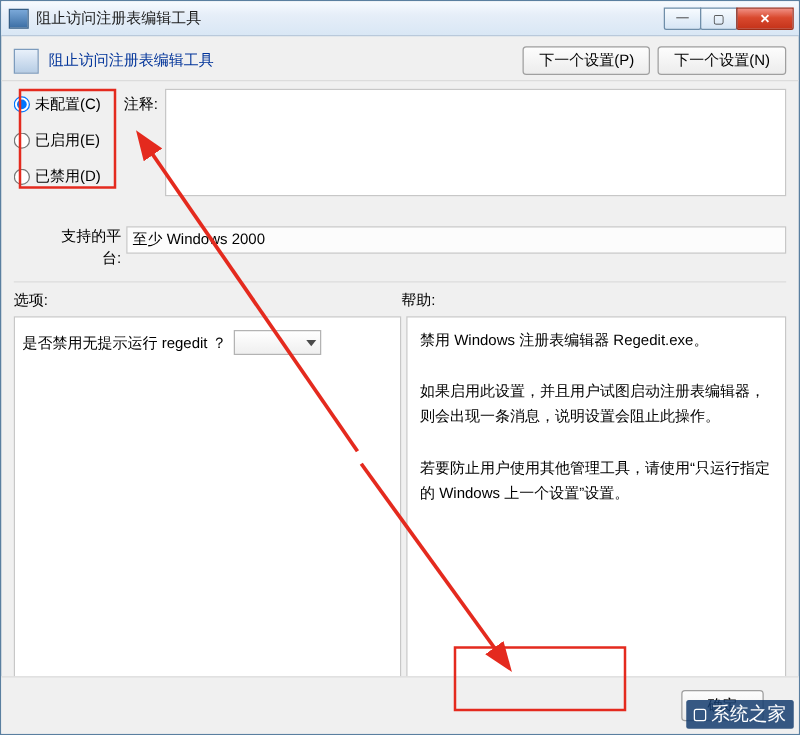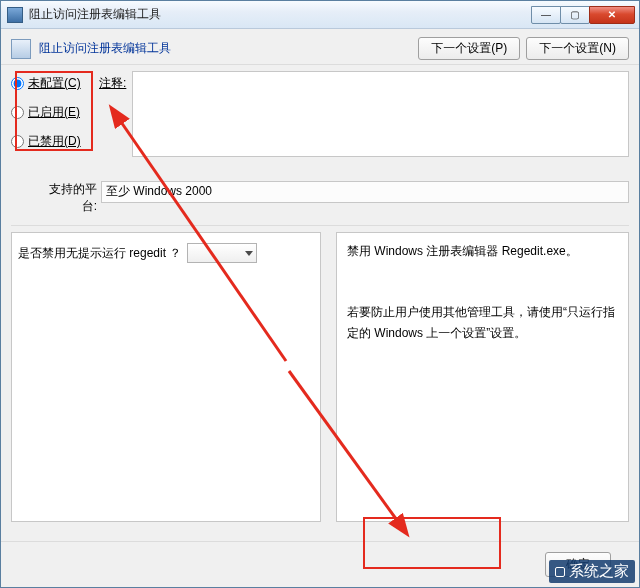--- a/index.html
+++ b/index.html
@@ -67,21 +67,21 @@
     background: linear-gradient(#fdfdfd,#ececec);
     border: 1px solid #9f9f9f;
     border-radius: 3px;
     padding: 2px 12px;
     font-size: 12px;
     cursor: pointer;
   }
   .body {
     padding: 6px 10px 8px 10px;
   }
-  .toprow { display:flex;text-decoration:underline; }
+  .toprow { display:flex; }
   .radio-col {
     width: 88px;
     padding-top: 4px;
   }
   .radio-item {
     display:flex; align-items:center;
     margin-bottom: 12px;
     cursor: pointer;
   }
   .radio-item input { margin: 0 4px 0 0; }
@@ -108,21 +108,21 @@
     flex:1; height:22px;
     border:1px solid #c7c7c7;
     background:#fcfcfc;
     padding: 2px 4px;
     font-family: inherit; font-size:12px;
   }
   .divider { border-top:1px solid #dcdcdc; margin: 10px 0 6px 0; }
   .labels-row { display:flex; margin-bottom:4px; }
   .labels-row .l1 { width: 310px; }
   .labels-row .l2 { flex:1; }
-  .mid { display:flex; gap:15px; }
+  .mid { display:flex; gap:4px; }
   .options-box {
     width: 310px; height: 290px;
     border:1px solid #c7c7c7;
     background:#fff;
     padding: 6px;
     position:relative;
   }
   .opt-line { display:flex; align-items:center; gap:6px; margin-top:4px;}
   .dropdown {
     width: 70px; height: 20px;
@@ -218,34 +218,38 @@
       </div>
     </div>
 
     <div class="platform-row">
       <div class="lbl">支持的平台:</div>
       <input class="platform-input" readonly="" value="至少 Windows 2000" style="">
     </div>
 
     <div class="divider"></div>
 
+    <div class="labels-row">
+      <div class="l1">选项:</div>
+      <div class="l2">帮助:</div>
+    </div>
 
     <div class="mid">
       <div class="options-box">
         <div class="opt-line">
           <span>是否禁用无提示运行 regedit ？</span>
           <div class="dropdown">
             <span></span>
             <span class="arrow"></span>
           </div>
         </div>
       </div>
       <div class="help-box">
         <div>禁用 Windows 注册表编辑器 Regedit.exe。</div><br>
-        <br>
+        <div>如果启用此设置，并且用户试图启动注册表编辑器，则会出现一条消息，说明设置会阻止此操作。</div><br>
         <div>若要防止用户使用其他管理工具，请使用“只运行指定的 Windows 上一个设置”设置。</div>
       </div>
     </div>
   </div>
 
   <div class="bottombar">
     <button class="btn btn-main"><span>确定</span></button>
   </div>
 
   <div class="redbox1" style="left:14px; top:70px; width:78px; height:80px;"></div>

